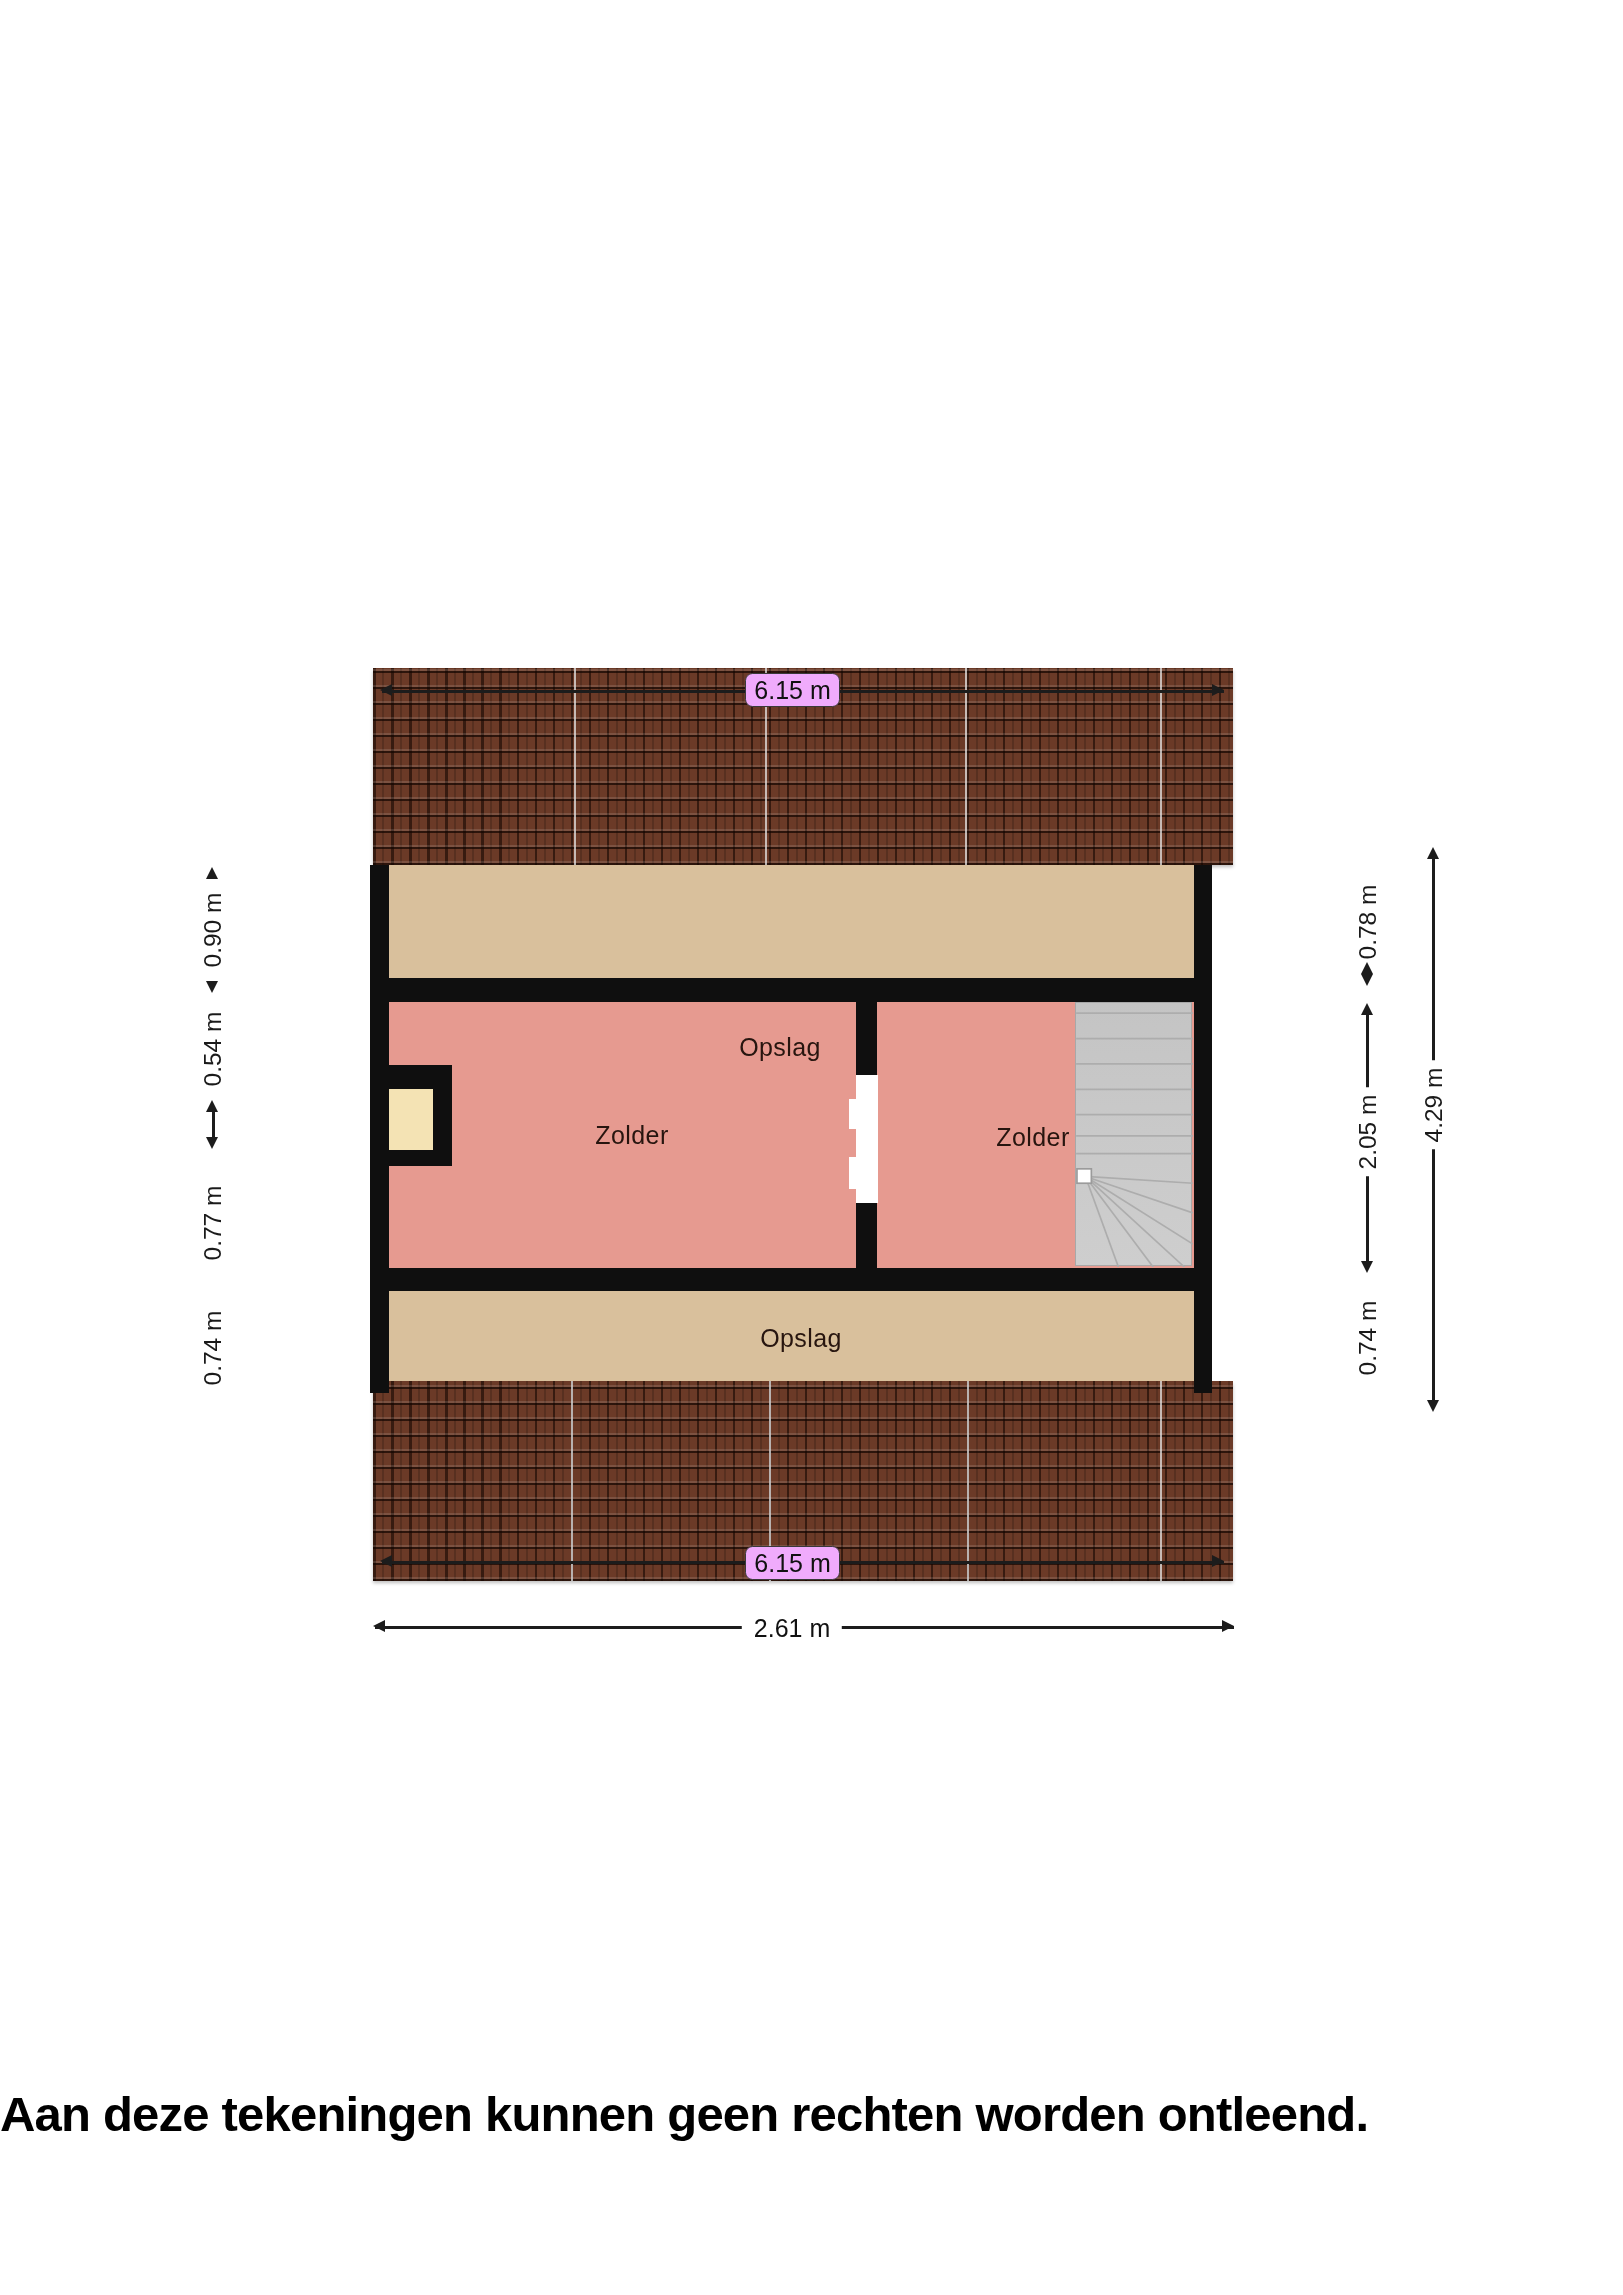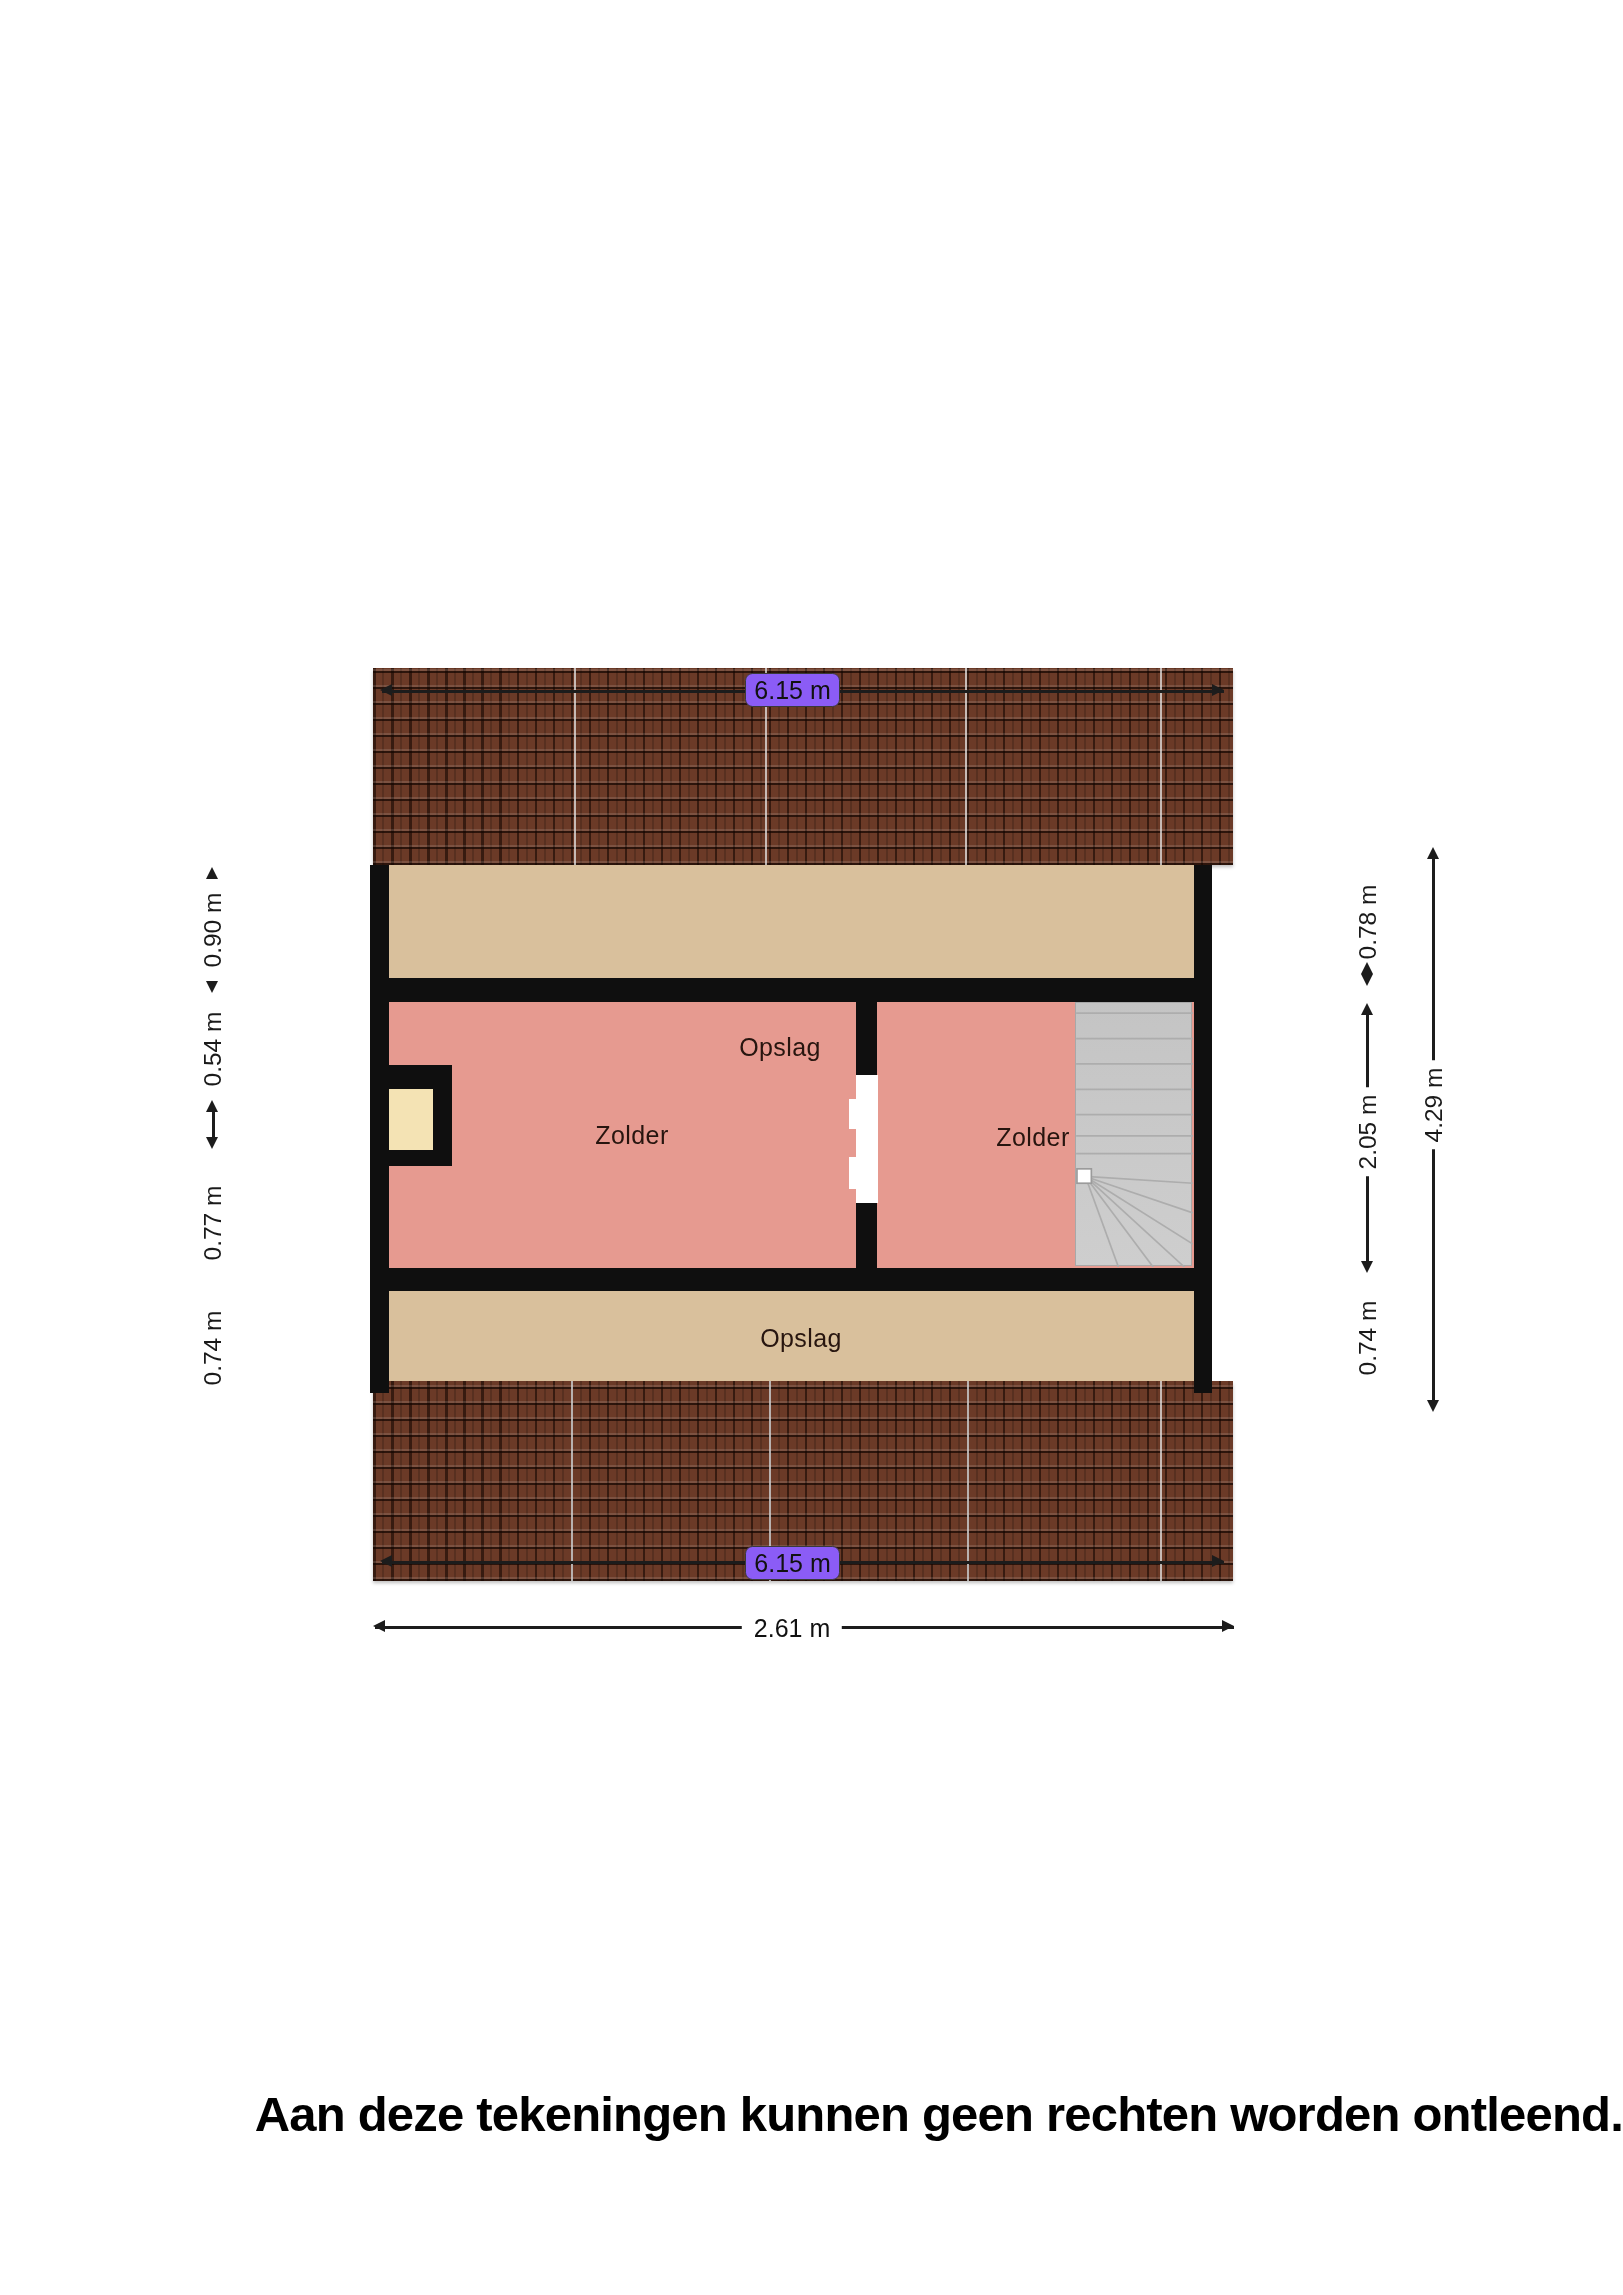--- a/index.html
+++ b/index.html
@@ -40,21 +40,21 @@
   .hline{position:absolute;height:2.5px;background:#1c1c1c;}
   .vline{position:absolute;width:2.5px;background:#1c1c1c;}
   .ah{position:absolute;width:0;height:0;}
   .ah-left {border-top:6.8px solid transparent;border-bottom:6.8px solid transparent;border-right:12px solid #1c1c1c;}
   .ah-right{border-top:6.8px solid transparent;border-bottom:6.8px solid transparent;border-left:12px solid #1c1c1c;}
   .ah-up   {border-left:6.8px solid transparent;border-right:6.8px solid transparent;border-bottom:12px solid #1c1c1c;}
   .ah-down {border-left:6.8px solid transparent;border-right:6.8px solid transparent;border-top:12px solid #1c1c1c;}
 
   .dim-box{
     position:absolute;
-    background:#8b5cf6;
+    background:#f0abfc;
     border:1.7px solid #3a3a3a;
     border-radius:7.6px;
     font-size:25px;color:#111;
     display:flex;align-items:center;justify-content:center;
     z-index:9;
   }
   .dim-plain{
     position:absolute;
     background:#ffffff;
     font-size:25px;color:#111;
@@ -84,21 +84,21 @@
   .stairs{
     background:linear-gradient(180deg,#c4c4c4,#cecece);
     border:1.7px solid #a8a8a8;
     box-sizing:border-box;
     z-index:3;
   }
 
   
   .disclaimer{
     position:absolute;left:0;right:0;
-    text-align:right;
+    text-align:left;
     font-weight:bold;
     font-size:49px;line-height:64px;
     letter-spacing:-0.8px;color:#000;
   } .z5{z-index:5;} .z6{z-index:6;} .z7{z-index:7;}
 </style>
 </head>
 <body>
 
 <div id="canvas">
 

